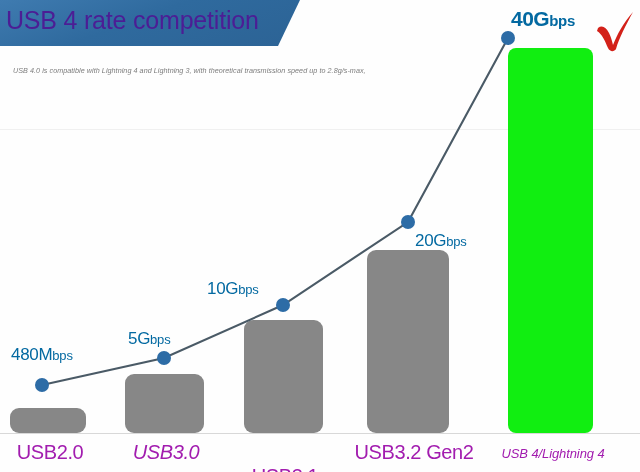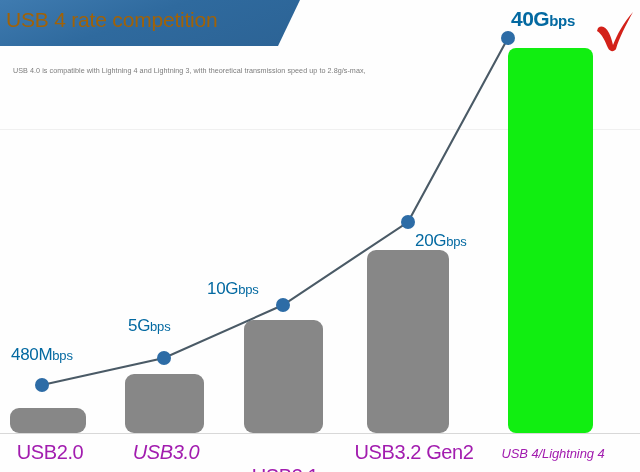--- a/index.html
+++ b/index.html
@@ -31,39 +31,40 @@
     height: 46px;
     background: linear-gradient(160deg, #3f7bb0 0%, #2f6a9e 45%, #2c6395 100%);
     clip-path: polygon(0 0, 300px 0, 278px 46px, 0 46px);
     -webkit-clip-path: polygon(0 0, 300px 0, 278px 46px, 0 46px);
   }
   #title-banner-text {
     position: absolute;
     left: 6px;
     top: 3px;
     width: 290px;
-    font-size: 21px;
+    font-size: 25px;
     line-height: 34px;
-    color: #a16207;
+    color: #4c1d95;
     letter-spacing: -0.2px;
     white-space: nowrap;
   }
 
   
   #body-copy {
     position: absolute;
     left: 13px;
     top: 66px;
     width: 400px;
   }
   .body-line {
     font-size: 7.2px;
     line-height: 10px;
     color: #8a8a8a;
     letter-spacing: 0.05px;
+    font-style: italic;
   }
   #body-line-1 { color: #7c7c7c; }
   #body-line-2 { margin-top: 12px; color: #9b9b9b; }
 
   #header-divider {
     position: absolute;
     left: 0;
     top: 129px;
     width: 640px;
     height: 1px;
@@ -183,21 +184,21 @@
       <circle cx="42" cy="385" r="7" fill="#2d6ca6"></circle>
       <circle cx="164" cy="358" r="7" fill="#2d6ca6"></circle>
       <circle cx="283" cy="305" r="7" fill="#2d6ca6"></circle>
       <circle cx="408" cy="222" r="7" fill="#2d6ca6"></circle>
       <circle cx="508" cy="38" r="7" fill="#2d6ca6"></circle>
     </svg>
 
     <div class="value-label" style="left:11px; top:345px;">
       <span class="num">480M</span><span class="unit">bps</span>
     </div>
-    <div class="value-label" style="left:128px; top:316px;text-align:center;">
+    <div class="value-label" style="left:128px; top:329px;text-align:center;">
       <span class="num">5G</span><span class="unit">bps</span>
     </div>
     <div class="value-label" style="left:207px; top:279px;">
       <span class="num">10G</span><span class="unit">bps</span>
     </div>
     <div class="value-label" style="left:415px; top:208px;margin-top:23px;">
       <span class="num">20G</span><span class="unit">bps</span>
     </div>
     <div class="value-label big" style="left:511px; top:7px;">
       <span class="num">40G</span><span class="unit">bps</span>

